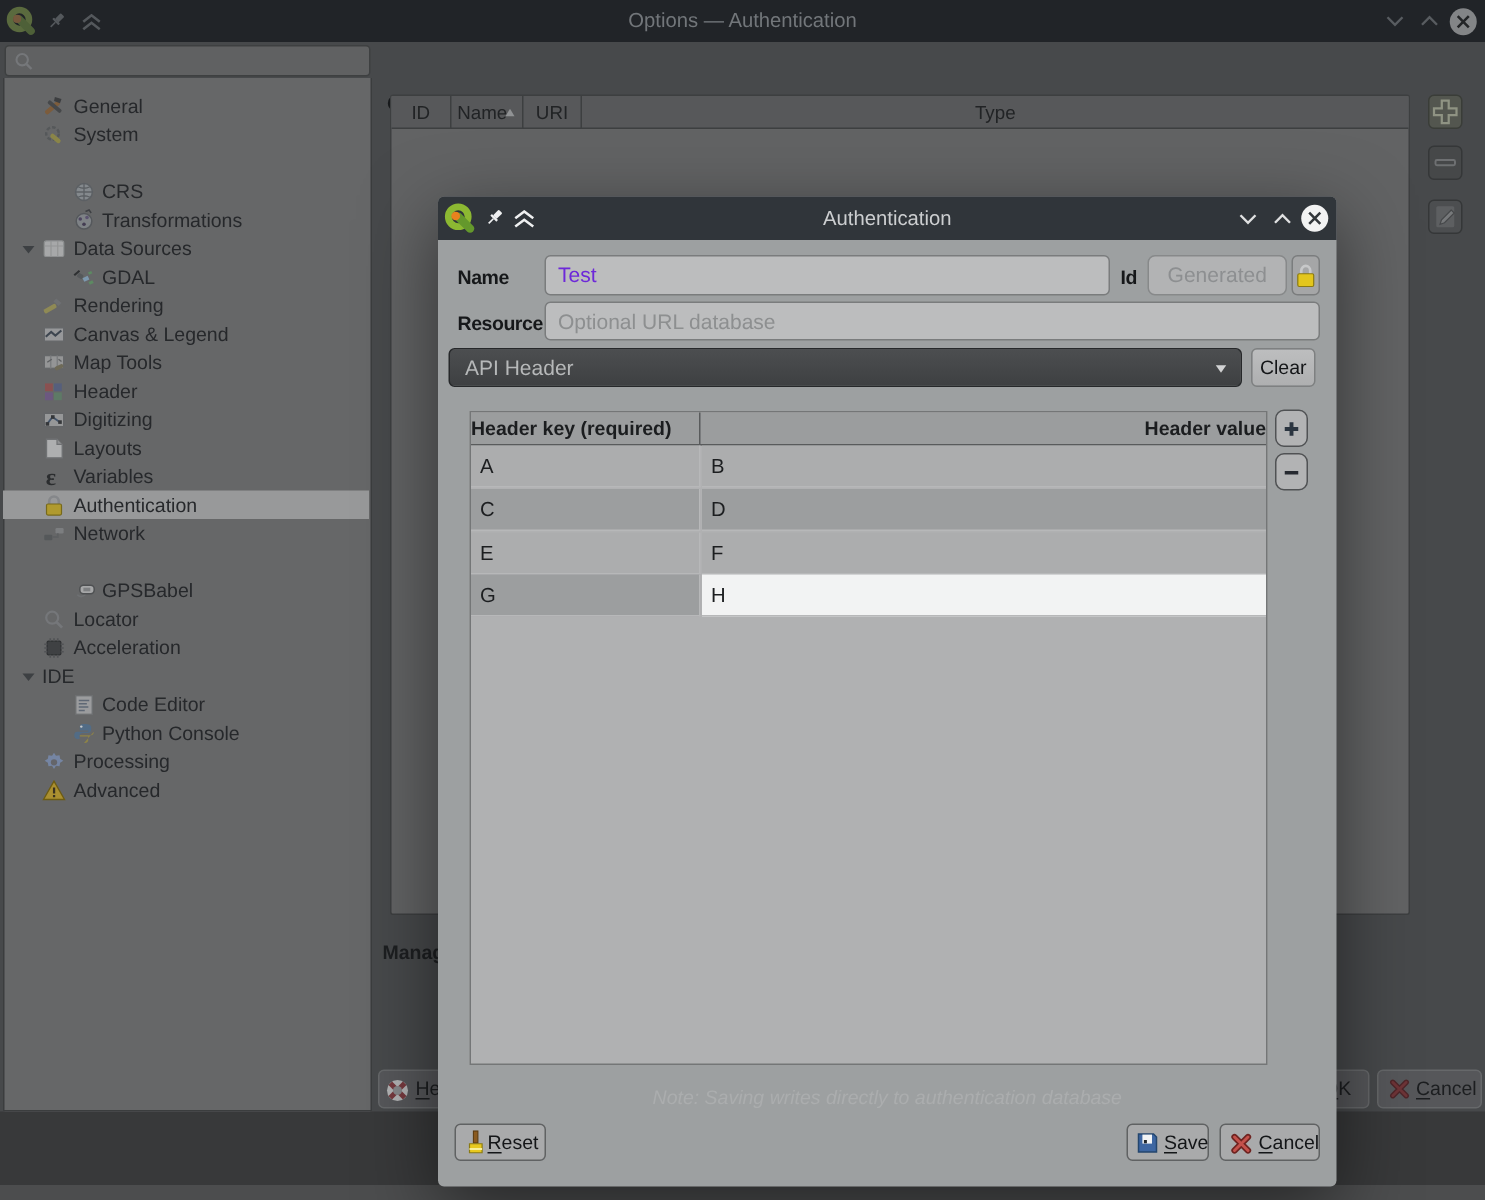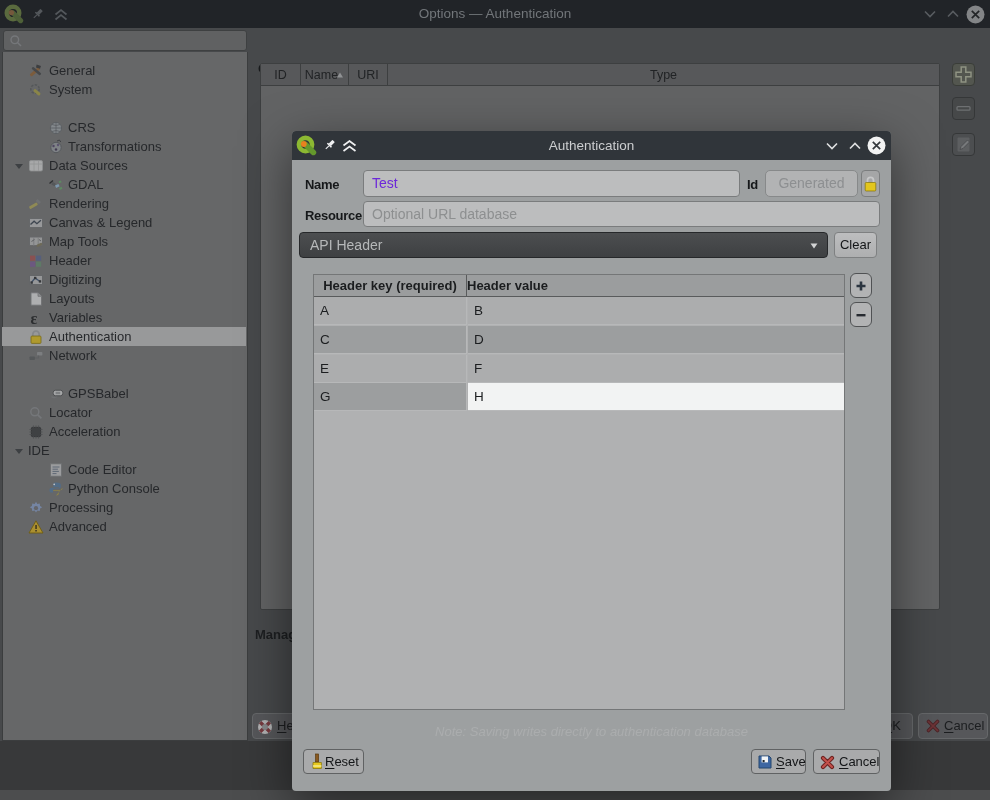--- a/index.html
+++ b/index.html
@@ -410,22 +410,22 @@
 
   <div class="d" style="left:7px;top:101px;width:529px;height:26px;background:linear-gradient(#4c4e50,#3e4042);border:1px solid #26282a;border-radius:4px;color:#b6b8b9;font-size:14px;line-height:24px;padding-left:10px;">API Header
     <svg class="d" style="right:9px;top:10px" width="8" height="6" viewBox="0 0 8 6">
         <path d="M0.5 0.5 L7.5 0.5 L4 5.5 Z" fill="#d2d3d4"></path>
       </svg>
   </div>
   <div class="d dbtn" style="left:542px;top:101px;width:43px;height:26px;line-height:24px;background:linear-gradient(#bdbebf,#aeafb0);border-color:#7e8081;">Clear</div>
 
   <div class="d" id="akey" style="left:21px;top:143px;width:532px;height:436px;background:#b0b1b2;border:1px solid #747677;">
     <div style="position:absolute;left:0;top:0;width:530px;height:22px;background:#9b9d9e;border-bottom:1px solid #595b5c;">
-      <div style="position:absolute;left:0;top:0;width:153px;height:22px;line-height:21px;text-align:center;font-weight:bold;font-size:13px;color:#1b1d1f;border-right:1px solid #595b5c;">Header key (required)</div>
-      <div style="position:absolute;left:153px;top:0;width:377px;height:22px;line-height:21px;text-align:left;font-weight:bold;font-size:13px;color:#1b1d1f;">Header value</div>
+      <div style="position:absolute;left:0;top:0;width:153px;height:22px;line-height:21px;text-align:left;font-weight:bold;font-size:13px;color:#1b1d1f;border-right:1px solid #595b5c;">Header key (required)</div>
+      <div style="position:absolute;left:153px;top:0;width:377px;height:22px;line-height:21px;text-align:right;font-weight:bold;font-size:13px;color:#1b1d1f;">Header value</div>
     </div>
     <div class="arow" style="top:22px;">
         <div class="c1" style="background:#acadae;">A</div>
         <div class="c2" style="background:#acadae;">B</div>
       </div>
     <div class="arow" style="top:51px;">
         <div class="c1" style="background:#9c9e9f;">C</div>
         <div class="c2" style="background:#9c9e9f;">D</div>
       </div>
     <div class="arow" style="top:80px;">

